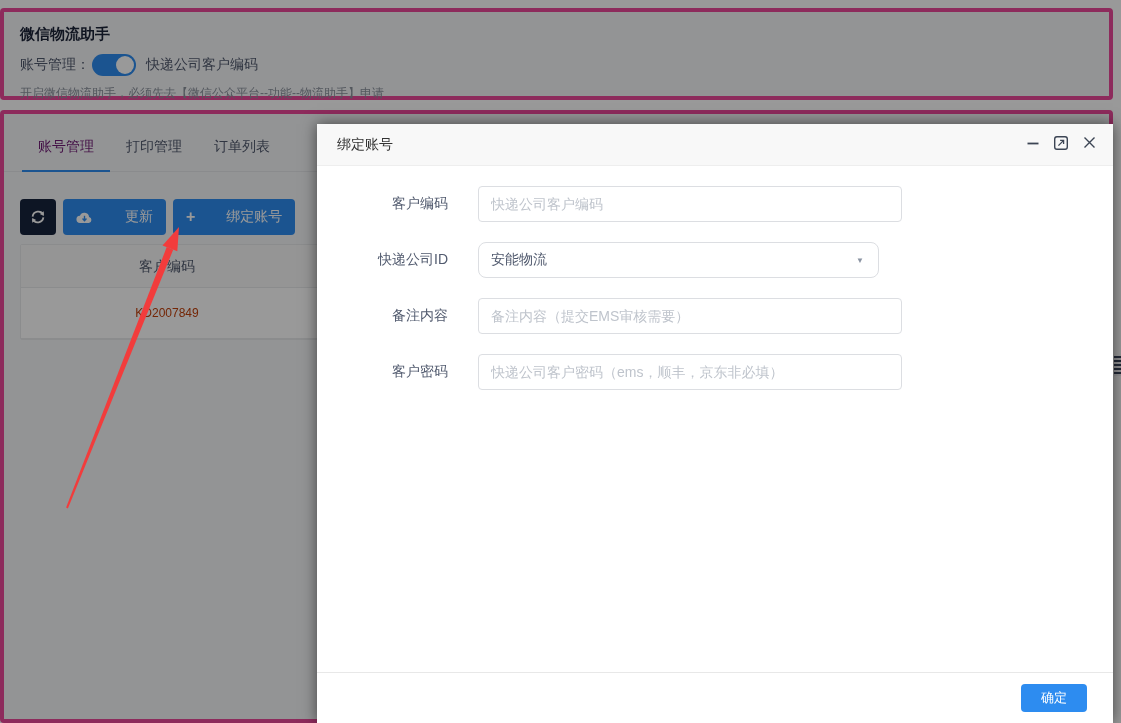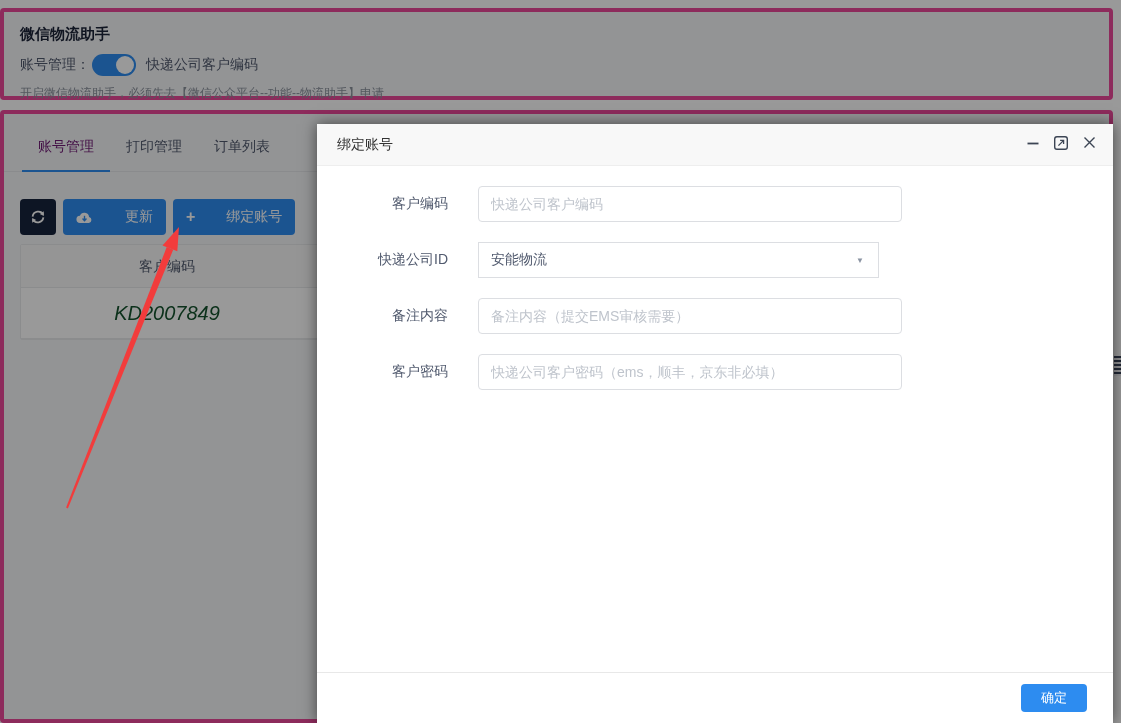--- a/index.html
+++ b/index.html
@@ -29,39 +29,39 @@
   .btn-dark{width:36px;background:#17233d;margin-right:7px;}
   .btn-blue{background:#2d8cf0;padding:13px 13px;margin-right:7px;gap:27px;}
   .btn .ic{display:inline-flex;margin-right:5px;}
   .plus{font-size:16px;font-weight:bold;margin-right:4px;line-height:1;}
   
   .tbl{margin:9px 0 0 16px;width:700px;border:1px solid #e8eaec;border-radius:2px;background:#fff;box-sizing:border-box;}
   .tbl .hrow{display:flex;background:#f8f8f9;border-bottom:1px solid #e8eaec;}
   .tbl .drow{display:flex;background:#fff;border-bottom:1px solid #e8eaec;}
   .tbl .c0{width:292px;box-sizing:border-box;text-align:center;}
   .tbl .hrow .c0{height:42px;line-height:42px;font-size:14px;color:#515a6e;}
-  .tbl .drow .c0{height:50px;line-height:50px;font-size:20px;color:#14532d;font-style:italic;}
+  .tbl .drow .c0{height:50px;line-height:50px;font-size:12px;color:#c2410c;}
   .glyph-fragment{position:absolute;left:1114px;top:356px;width:7px;height:20px;
     background:repeating-linear-gradient(#39455a 0 2px,#f0f1f3 2px 4px);}
   
   .overlay{position:absolute;inset:0;background:rgba(0,0,0,0.40);z-index:10;}
   
   .arrow-svg{position:absolute;inset:0;z-index:20;pointer-events:none;}
   
   .modal{position:absolute;left:317px;top:124px;width:796px;height:599px;background:#fff;z-index:30;
     box-shadow:0 0 14px rgba(0,0,0,0.55);box-sizing:border-box;}
   .modal-header{height:42px;background:#f8f8f8;border-bottom:1px solid #eeeeee;display:flex;align-items:center;padding:0 16px 0 20px;box-sizing:border-box;}
   .modal-title{font-size:14px;color:#333;flex:1;}
   .win-ctl{display:inline-flex;align-items:center;margin-left:13px;cursor:pointer;}
   .modal-body{padding-top:20px;}
   .frow{display:flex;align-items:center;height:36px;margin-bottom:20px;}
   .flabel{width:131px;margin-right:30px;text-align:right;font-size:14px;color:#515a6e;box-sizing:border-box;}
   .finput{width:424px;height:36px;border:1px solid #dcdee2;border-radius:4px;padding:0 12px;font-size:14px;color:#515a6e;box-sizing:border-box;outline:none;background:#fff;font-family:inherit;}
   .finput::placeholder{color:#bfc4cc;opacity:1;}
-  .fselect{width:401px;height:36px;border:1px solid #dcdee2;border-radius:0;padding:0 12px;font-size:14px;color:#515a6e;box-sizing:border-box;background:#fff;display:flex;align-items:center;justify-content:space-between;cursor:pointer;}
+  .fselect{width:401px;height:36px;border:1px solid #dcdee2;border-radius:8px;padding:0 12px;font-size:14px;color:#515a6e;box-sizing:border-box;background:#fff;display:flex;align-items:center;justify-content:space-between;cursor:pointer;}
   .caret{font-size:8px;color:#8b94a3;margin-right:2px;}
   .modal-footer{position:absolute;left:0;right:0;bottom:0;height:50px;border-top:1px solid #e8e8e8;}
   .confirm-btn{position:absolute;right:26px;top:11px;height:28px;padding:0 20px;background:#2d8cf0;border-radius:4px;color:#fff;font-size:13px;display:inline-flex;align-items:center;cursor:pointer;}
 </style>
 </head>
 <body>
 
 <div class="page">
 
   <div class="card card-top">

